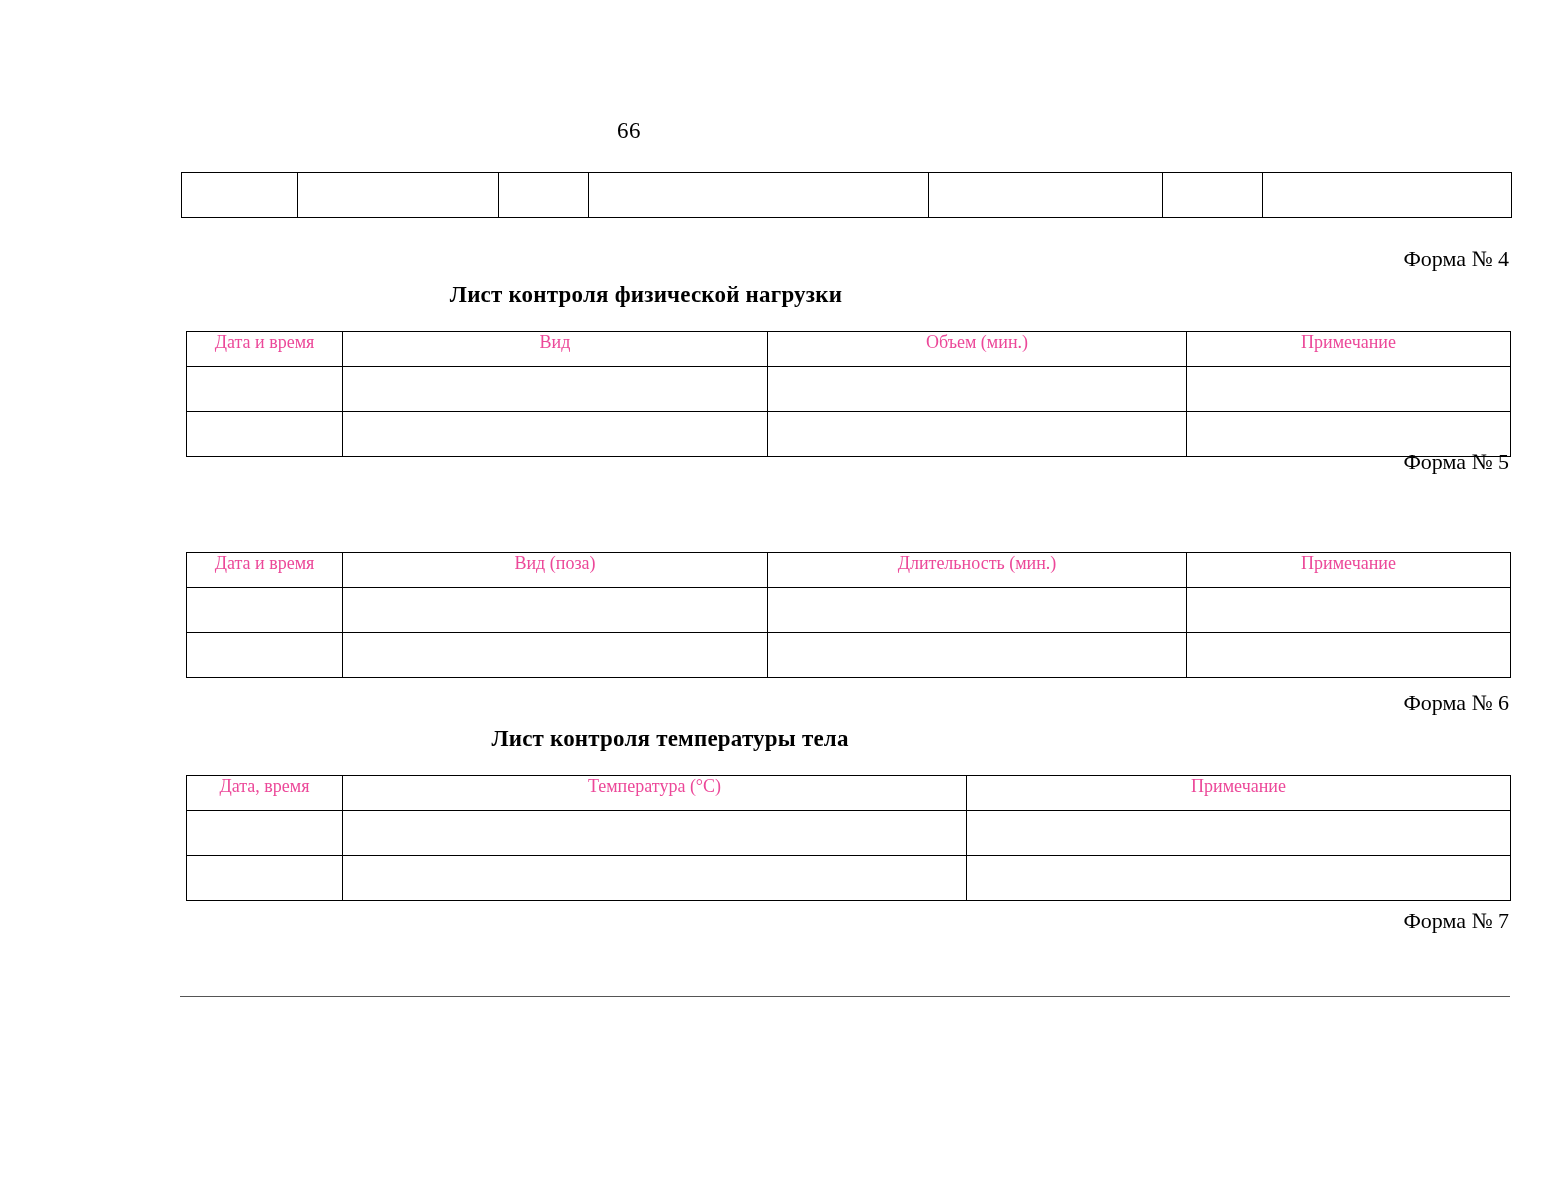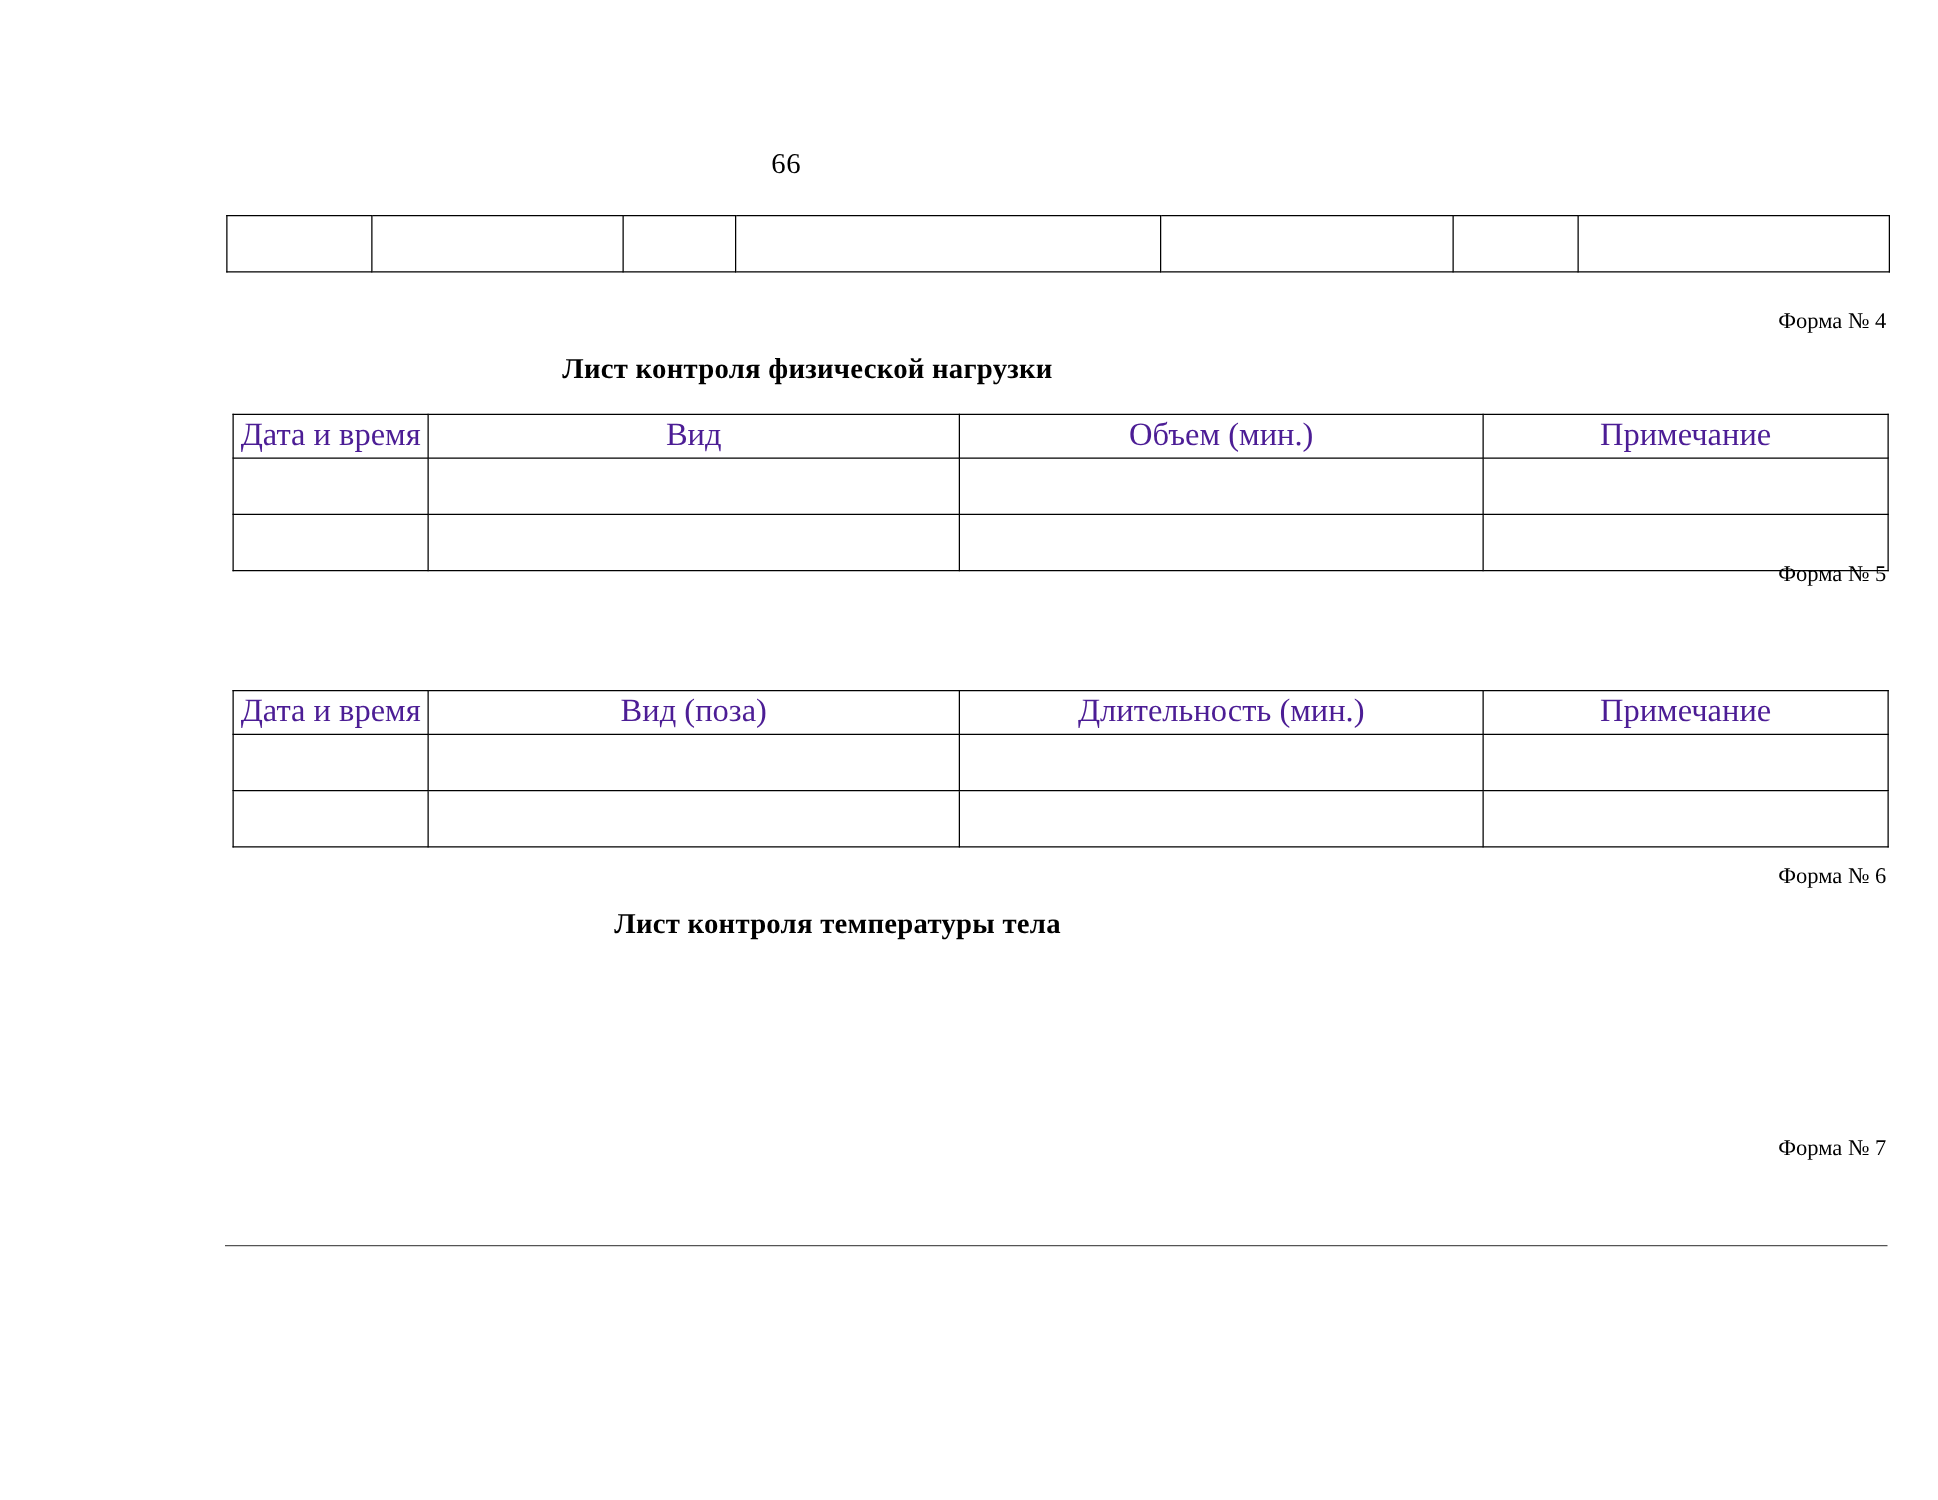--- a/index.html
+++ b/index.html
@@ -40,23 +40,23 @@
     position: absolute;
     border-collapse: collapse;
     table-layout: fixed;
     background: #ffffff;
   }
   table.doc-table td {
     border: 1.5px solid #000000;
     padding: 0;
     vertical-align: top;
     text-align: center;
-    font-size: 26px;
+    font-size: 18px;
     line-height: 1.2;
-    color: #4c1d95;
+    color: #ec4899;
   }
   td.hdr {
     padding-top: 9px;
     padding-bottom: 9px;
     white-space: nowrap;
   }
   td.blank { }
 
   
   #table-top {
@@ -89,21 +89,21 @@
     left: 186px;
     top: 775px;
     width: 1324px;
   }
   #table-form6 td.hdr { height: 34px; }
   #table-form6 td.blank { height: 44px; }
 
   .form-label {
     position: absolute;
     right: 41px;
-    font-size: 18px;
+    font-size: 22px;
     white-space: nowrap;
   }
   #form-label-4 { top: 246px; }
   #form-label-5 { top: 449px; }
   #form-label-6 { top: 690px; }
   #form-label-7 { top: 908px; }
 
   .section-title {
     position: absolute;
     left: 0;
@@ -219,19 +219,43 @@
         <td class="blank"></td>
         <td class="blank"></td>
       </tr>
     </tbody>
   </table>
 
   <div class="form-label" id="form-label-6">Форма № 6</div>
 
   <div class="section-title" id="title-form6">Лист контроля температуры тела</div>
 
+  <table class="doc-table" id="table-form6">
+    <colgroup>
+      <col style="width:156px">
+      <col style="width:624px">
+      <col style="width:544px">
+    </colgroup>
+    <tbody>
+      <tr>
+        <td class="hdr">Дата, время</td>
+        <td class="hdr">Температура (°C)</td>
+        <td class="hdr">Примечание</td>
+      </tr>
+      <tr>
+        <td class="blank"></td>
+        <td class="blank"></td>
+        <td class="blank"></td>
+      </tr>
+      <tr>
+        <td class="blank"></td>
+        <td class="blank"></td>
+        <td class="blank"></td>
+      </tr>
+    </tbody>
+  </table>
 
   <div class="form-label" id="form-label-7">Форма № 7</div>
 
 
   <div class="bottom-rule"></div>
 
 </div>
 
 </body></html>

